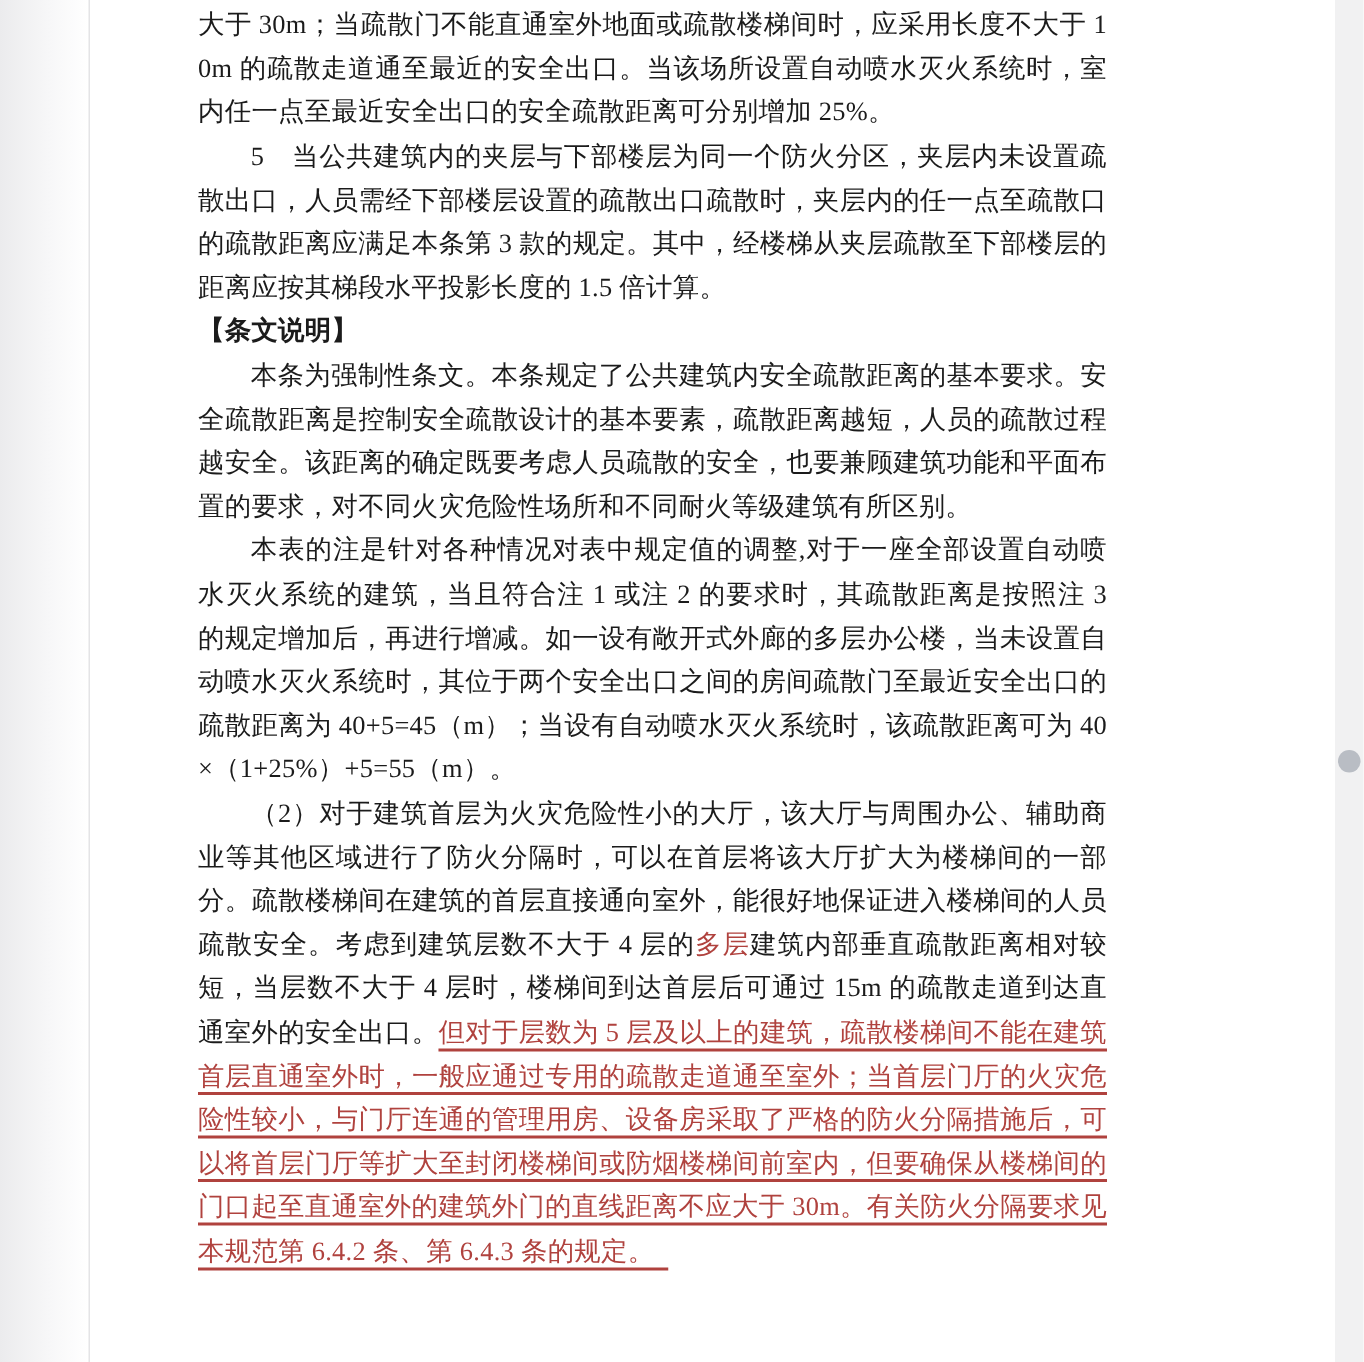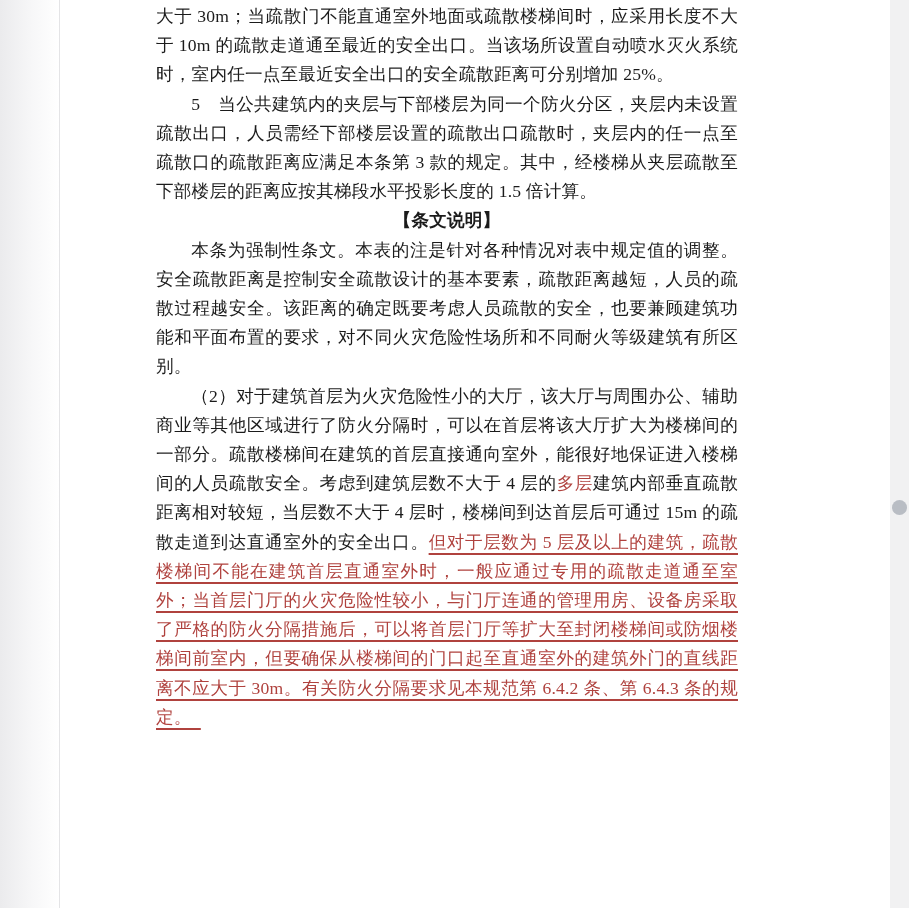--- a/index.html
+++ b/index.html
@@ -41,44 +41,44 @@
     width:606px;
     padding-top:2px;
     color:var(--ink);
   }
   .para{
     font-size:17.6px;
     line-height:29.2px;
     text-align:justify;
     letter-spacing:0.2px;
     word-break:break-all;
-    margin-left:24px;
   }
   .para.indent{text-indent:2em;}
-  .para.heading{font-weight:bold;text-align:center;}
+  .para.heading{font-weight:bold;text-align:left;}
   .seg-normal{color:var(--ink);}
   .seg-red{color:var(--red);}
   .seg-red-underline{
     color:var(--red);
     text-decoration:underline;
     text-decoration-color:var(--red);
     text-decoration-thickness:1.5px;
     text-underline-offset:4.5px;
   }
 </style>
 </head>
 <body>
 
 <div class="left-edge"></div>
 
 <div class="content">
   <div>
       <p class="para"><span class="seg-normal">大于 30m；当疏散门不能直通室外地面或疏散楼梯间时，应采用长度不大于 10m 的疏散走道通至最近的安全出口。当该场所设置自动喷水灭火系统时，室内任一点至最近安全出口的安全疏散距离可分别增加 25%。</span></p>
       <p class="para indent"><span class="seg-normal">5　当公共建筑内的夹层与下部楼层为同一个防火分区，夹层内未设置疏散出口，人员需经下部楼层设置的疏散出口疏散时，夹层内的任一点至疏散口的疏散距离应满足本条第 3 款的规定。其中，经楼梯从夹层疏散至下部楼层的距离应按其梯段水平投影长度的 1.5 倍计算。</span></p>
       <p class="para heading"><span class="seg-normal">【条文说明】</span></p>
-      <p class="para indent"><span class="seg-normal">本条为强制性条文。本表的注是针对各种情况对表中规定值的调整。安全疏散距离是控制安全疏散设计的基本要素，疏散距离越短，人员的疏散过程越安全。该距离的确定既要考虑人员疏散的安全，也要兼顾建筑功能和平面布置的要求，对不同火灾危险性场所和不同耐火等级建筑有所区别。</span></p>
+      <p class="para indent"><span class="seg-normal">本条为强制性条文。本条规定了公共建筑内安全疏散距离的基本要求。安全疏散距离是控制安全疏散设计的基本要素，疏散距离越短，人员的疏散过程越安全。该距离的确定既要考虑人员疏散的安全，也要兼顾建筑功能和平面布置的要求，对不同火灾危险性场所和不同耐火等级建筑有所区别。</span></p>
+      <p class="para indent"><span class="seg-normal">本表的注是针对各种情况对表中规定值的调整,对于一座全部设置自动喷水灭火系统的建筑，当且符合注 1 或注 2 的要求时，其疏散距离是按照注 3 的规定增加后，再进行增减。如一设有敞开式外廊的多层办公楼，当未设置自动喷水灭火系统时，其位于两个安全出口之间的房间疏散门至最近安全出口的疏散距离为 40+5=45（m）；当设有自动喷水灭火系统时，该疏散距离可为 40×（1+25%）+5=55（m）。</span></p>
       <p class="para indent"><span class="seg-normal">（2）对于建筑首层为火灾危险性小的大厅，该大厅与周围办公、辅助商业等其他区域进行了防火分隔时，可以在首层将该大厅扩大为楼梯间的一部分。疏散楼梯间在建筑的首层直接通向室外，能很好地保证进入楼梯间的人员疏散安全。考虑到建筑层数不大于 4 层的</span><span class="seg-red">多层</span><span class="seg-normal">建筑内部垂直疏散距离相对较短，当层数不大于 4 层时，楼梯间到达首层后可通过 15m 的疏散走道到达直通室外的安全出口。</span><span class="seg-red-underline">但对于层数为 5 层及以上的建筑，疏散楼梯间不能在建筑首层直通室外时，一般应通过专用的疏散走道通至室外；当首层门厅的火灾危险性较小，与门厅连通的管理用房、设备房采取了严格的防火分隔措施后，可以将首层门厅等扩大至封闭楼梯间或防烟楼梯间前室内，但要确保从楼梯间的门口起至直通室外的建筑外门的直线距离不应大于 30m。有关防火分隔要求见本规范第 6.4.2 条、第 6.4.3 条的规定。&nbsp;&nbsp;</span></p>
     </div>
 </div>
 
 <div class="scroll-track">
   <div class="scroll-thumb"></div>
 </div>
 
 </body></html>

